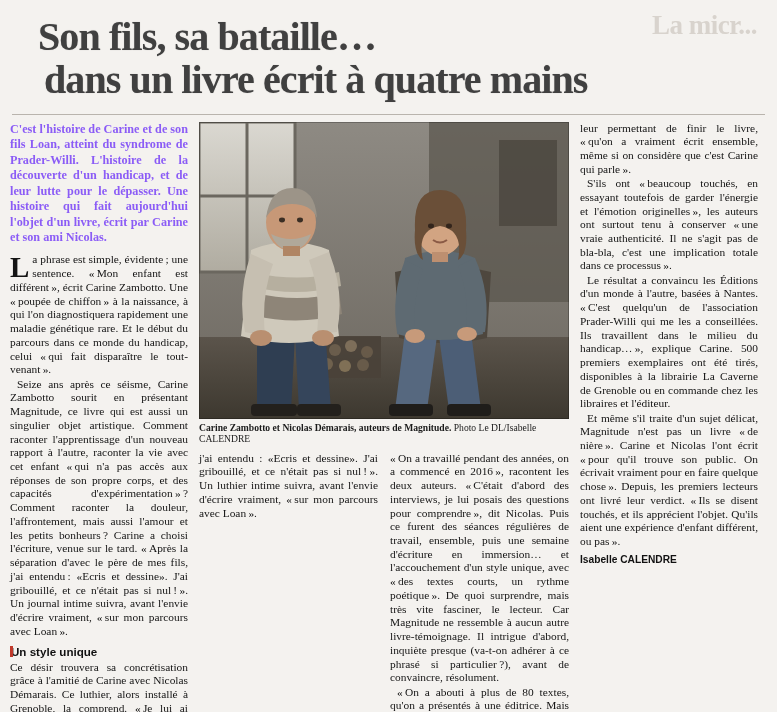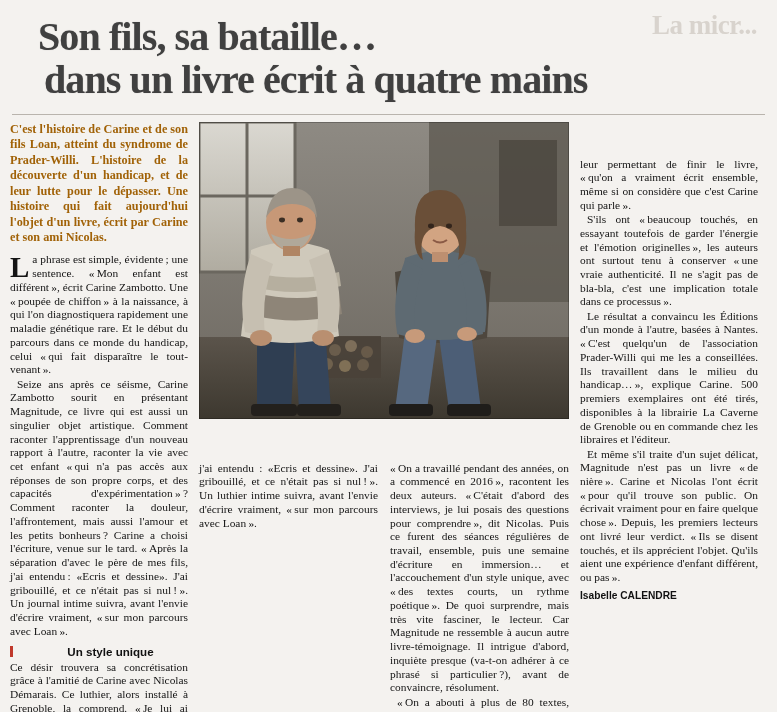--- a/index.html
+++ b/index.html
@@ -69,21 +69,21 @@
   .col-mid {
     width: 370px;
     flex: 0 0 370px;
   }
   .chapeau {
     font-family: "Liberation Serif", serif;
     font-weight: bold;
     font-size: 12.2px;
     line-height: 1.27;
     text-align: justify;
-    color: #a16207;
+    color: #8b5cf6;
     margin-bottom: 8px;
   }
   .photo-wrap {
     width: 370px;
   }
   .photo {
     position: relative;
     width: 370px;
     height: 297px;
     overflow: hidden;
@@ -102,44 +102,42 @@
     font-weight: normal;
     font-style: normal;
   }
   .body-text {
     font-family: "Liberation Serif", serif;
     font-size: 11.4px;
     line-height: 1.205;
     text-align: justify;
     color: #141414;
     hyphens: auto;
-    margin-top: 36px;
   }
   .body-text p {
     margin: 0 0 0.5px 0;
     text-indent: 7px;
   }
   .body-text p.first { text-indent: 0; }
   .dropcap::first-letter {
     float: left;
     font-size: 29px;
     line-height: 0.85;
     font-weight: bold;
     padding: 2px 3px 0 0;
     font-family: "Liberation Serif", serif;
   }
   .subhead {
     font-family: "Liberation Sans", sans-serif;
     font-weight: bold;
     font-size: 11.6px;
     color: #111;
     margin: 6px 0 3px 0;
-    padding-left: 23px;
+    padding-left: 1px;
     position: relative;
-    text-align: center;
   }
   .subhead::before {
     content: "";
     position: absolute;
     left: 0;
     top: 1px;
     bottom: 1px;
     width: 3px;
     background: #c0392b;
   }
@@ -279,20 +277,24 @@
               <path d="M216 108 q-2 -40 25 -40 q28 0 26 40 q2 24 -8 30 q6 -30 -18 -34 q-24 4 -17 34 q-10 -6 -8 -30 Z" fill="#6a4f38"></path>
               <ellipse cx="232" cy="104" rx="3" ry="2.4" fill="#33251c"></ellipse>
               <ellipse cx="250" cy="104" rx="3" ry="2.4" fill="#33251c"></ellipse>
               <path d="M234 118 q7 5 14 0" stroke="#8a5a45" stroke-width="2" fill="none"></path>
               <rect x="233" y="130" width="16" height="10" fill="#bd8f70"></rect>
             </g>
 
             <rect x="0" y="0" width="370" height="297" fill="none" stroke="rgba(0,0,0,0.25)" stroke-width="2"></rect>
           </svg>
         </div>
+        <div class="caption">
+          <span>Carine Zambotto et Nicolas Démarais, auteurs de Magnitude.</span>
+          <span class="credit">Photo Le DL/Isabelle CALENDRE</span>
+        </div>
       </div>
 
       <div class="mid-cols">
         <div class="mid-col">
           <div class="body-text">
             <p class="first">j'ai entendu : «Ecris et dessine». J'ai gribouillé, et ce n'était pas si nul ! ». Un luthier intime suivra, avant l'envie d'écrire vraiment, « sur mon parcours avec Loan ».</p>
           </div>
         </div>
         <div class="mid-col">
           <div class="body-text">

